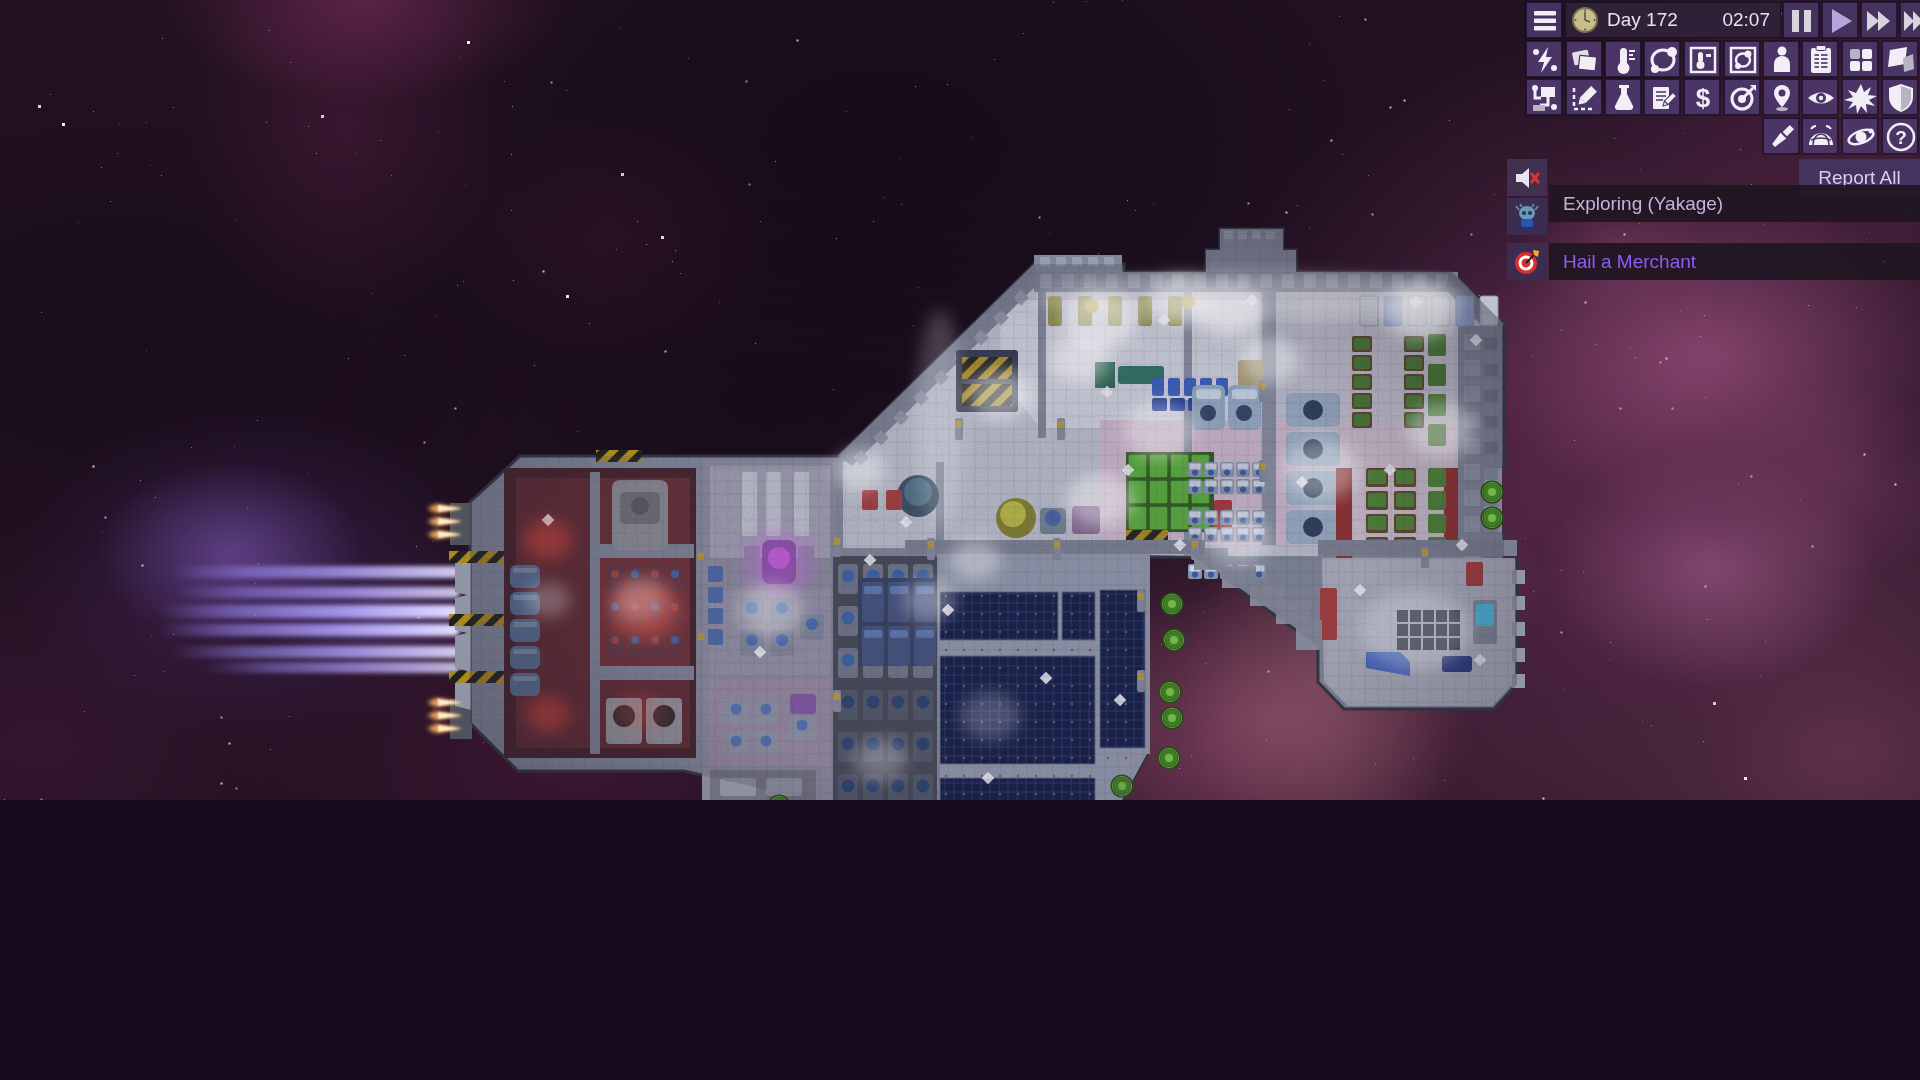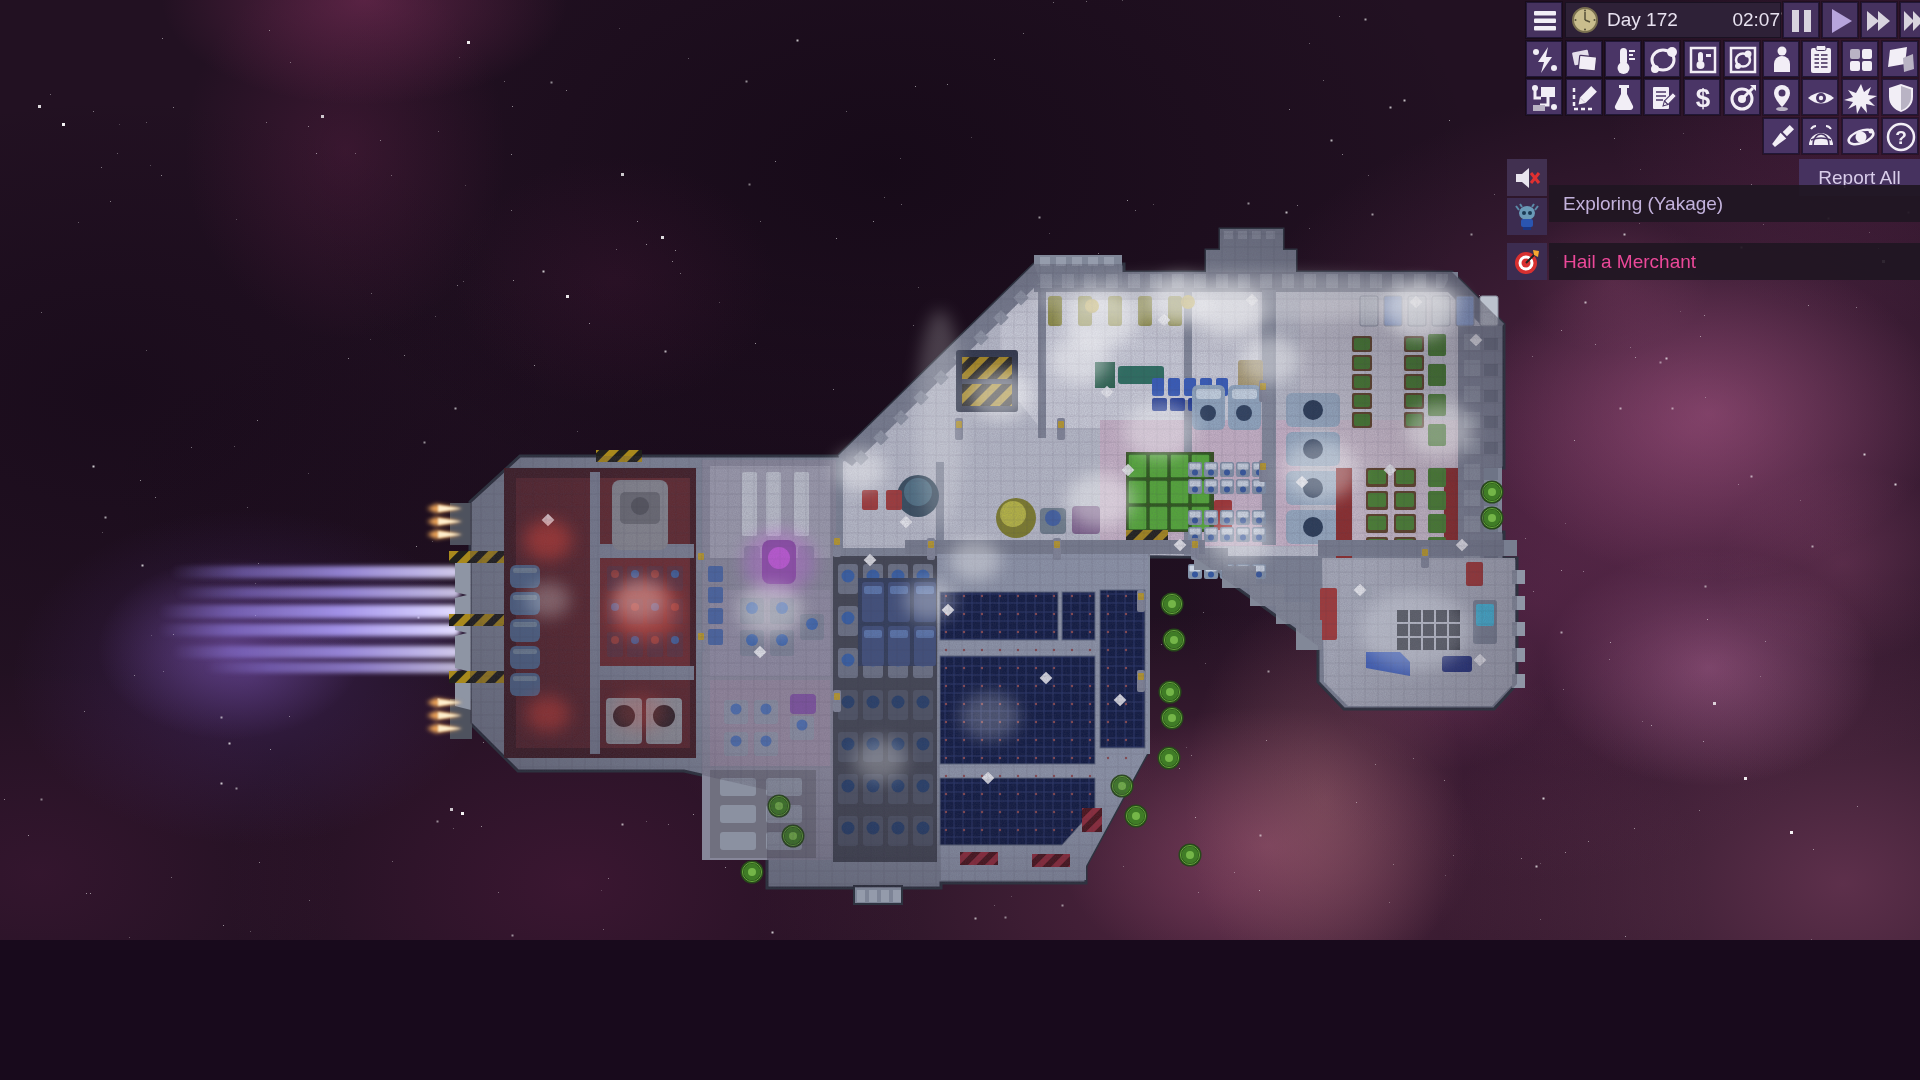--- a/index.html
+++ b/index.html
@@ -1,15 +1,15 @@
 <!DOCTYPE html>
 <html><head><meta charset="utf-8"><style>
 * { margin:0; padding:0; box-sizing:border-box; }
 html,body { -webkit-font-smoothing:antialiased; width:1920px; height:1080px; overflow:hidden; background:#180a1c; font-family:"Liberation Sans",sans-serif; }
-#stage { position:relative; width:1920px; height:940px; overflow:hidden;
+#stage { position:relative; width:1920px; height:800px; overflow:hidden;
   background-color:#221122;
   background-image:
     radial-gradient(ellipse 290px 150px at 19% 0%, rgba(150,55,105,0.45), rgba(0,0,0,0) 70%),
     radial-gradient(ellipse 230px 270px at 18% 16%, rgba(120,40,85,0.28), rgba(0,0,0,0) 70%),
     radial-gradient(ellipse 230px 180px at 32% 30%, rgba(105,32,76,0.16), rgba(0,0,0,0) 70%),
     radial-gradient(ellipse 190px 130px at 12% 69%, rgba(150,110,220,0.42), rgba(0,0,0,0) 70%),
     radial-gradient(ellipse 340px 240px at 13% 72%, rgba(105,65,170,0.28), rgba(0,0,0,0) 70%),
     radial-gradient(ellipse 430px 290px at 2% 93%, rgba(75,28,62,0.42), rgba(0,0,0,0) 70%),
     radial-gradient(ellipse 500px 340px at 30% 94%, rgba(98,32,74,0.38), rgba(0,0,0,0) 70%),
     radial-gradient(ellipse 330px 240px at 89% 44%, rgba(195,105,155,0.4), rgba(0,0,0,0) 70%),
@@ -949,21 +949,21 @@
           <line x1="14" y1="14" x2="19" y2="16"></line>
         </g>
         <g fill="#55503a">
           <circle cx="14" cy="4.5" r="1"></circle>
           <circle cx="14" cy="23.5" r="1"></circle>
           <circle cx="4.5" cy="14" r="1"></circle>
           <circle cx="23.5" cy="14" r="1"></circle>
         </g>
       </svg>
 <span style="color:#e8e2f0;font-size:19px;margin-left:8px;">Day 172</span>
-<span style="color:#e8e2f0;font-size:19px;margin-left:auto;margin-right:0;">02:07</span>
+<span style="color:#e8e2f0;font-size:19px;margin-left:auto;margin-right:10px;">02:07</span>
     </div>
 
 <div class="tbtn" style="left:1783px;top:2px;width:36px;height:36px;background:#46325f"><svg width="36" height="36" viewBox="0 0 36 36">
         <rect x="8" y="7" width="7" height="22" fill="#d8d4de"></rect>
         <rect x="20" y="7" width="7" height="22" fill="#d8d4de"></rect>
       </svg></div>
 <div class="tbtn" style="left:1822px;top:2px;width:36px;height:36px;background:#46325f"><svg width="36" height="36" viewBox="0 0 36 36">
         <polygon points="9,6 29,18 9,30" fill="#b7a4dd"></polygon>
       </svg></div>
 <div class="tbtn" style="left:1861px;top:2px;width:36px;height:36px;background:#46325f"><svg width="36" height="36" viewBox="0 0 36 36">
@@ -1159,21 +1159,21 @@
   <div style="position:absolute;left:0;top:84px;width:40px;height:37px;background:#3c2c50;display:flex;align-items:center;justify-content:center;">
     <svg width="28" height="28" viewBox="0 0 28 28">
           <circle cx="13" cy="15" r="11" fill="#d83030"></circle>
           <circle cx="13" cy="15" r="7.5" fill="#ffffff"></circle>
           <circle cx="13" cy="15" r="4.5" fill="#d83030"></circle>
           <line x1="13" y1="15" x2="22" y2="6" stroke="#222" stroke-width="2"></line>
           <polygon points="20,2 26,3 25,9 21,7" fill="#f8a830"></polygon>
         </svg>
   </div>
   <div style="position:absolute;left:42px;top:84px;width:371px;height:37px;background:rgba(32,22,34,0.92);display:flex;align-items:center;">
-    <span style="color:#ec4899;font-size:19px;margin-left:14px;">Hail a Merchant</span>
+    <span style="color:#8b5cf6;font-size:19px;margin-left:14px;">Hail a Merchant</span>
   </div>
 </div>
 
 <div class="bbtn" style="left:698px;top:1029px;"><svg width="45" height="51" viewBox="0 0 45 51">
         <g fill="#f2eef6">
           <rect x="8" y="10" width="20" height="4" rx="1" opacity="0.85"></rect>
           <rect x="8" y="17" width="24" height="4" rx="1" opacity="0.6"></rect>
           <rect x="8" y="24" width="16" height="4" rx="1"></rect>
           <rect x="8" y="31" width="20" height="4" rx="1" opacity="0.7"></rect>
         </g>

